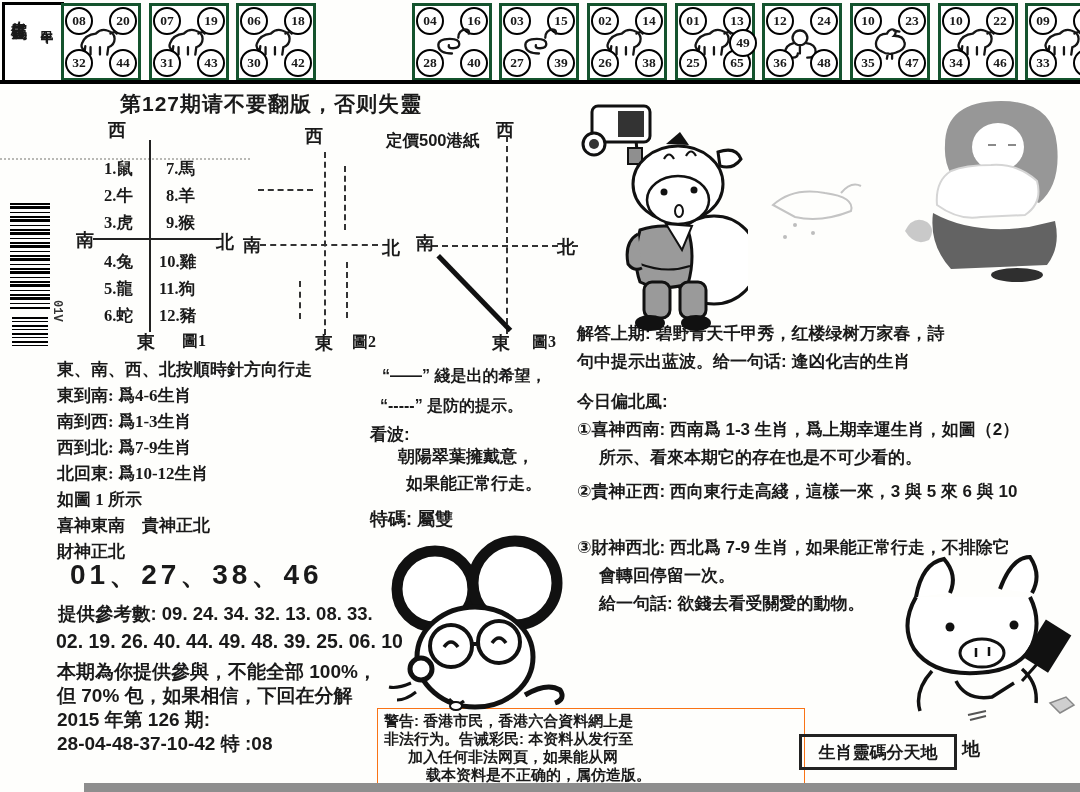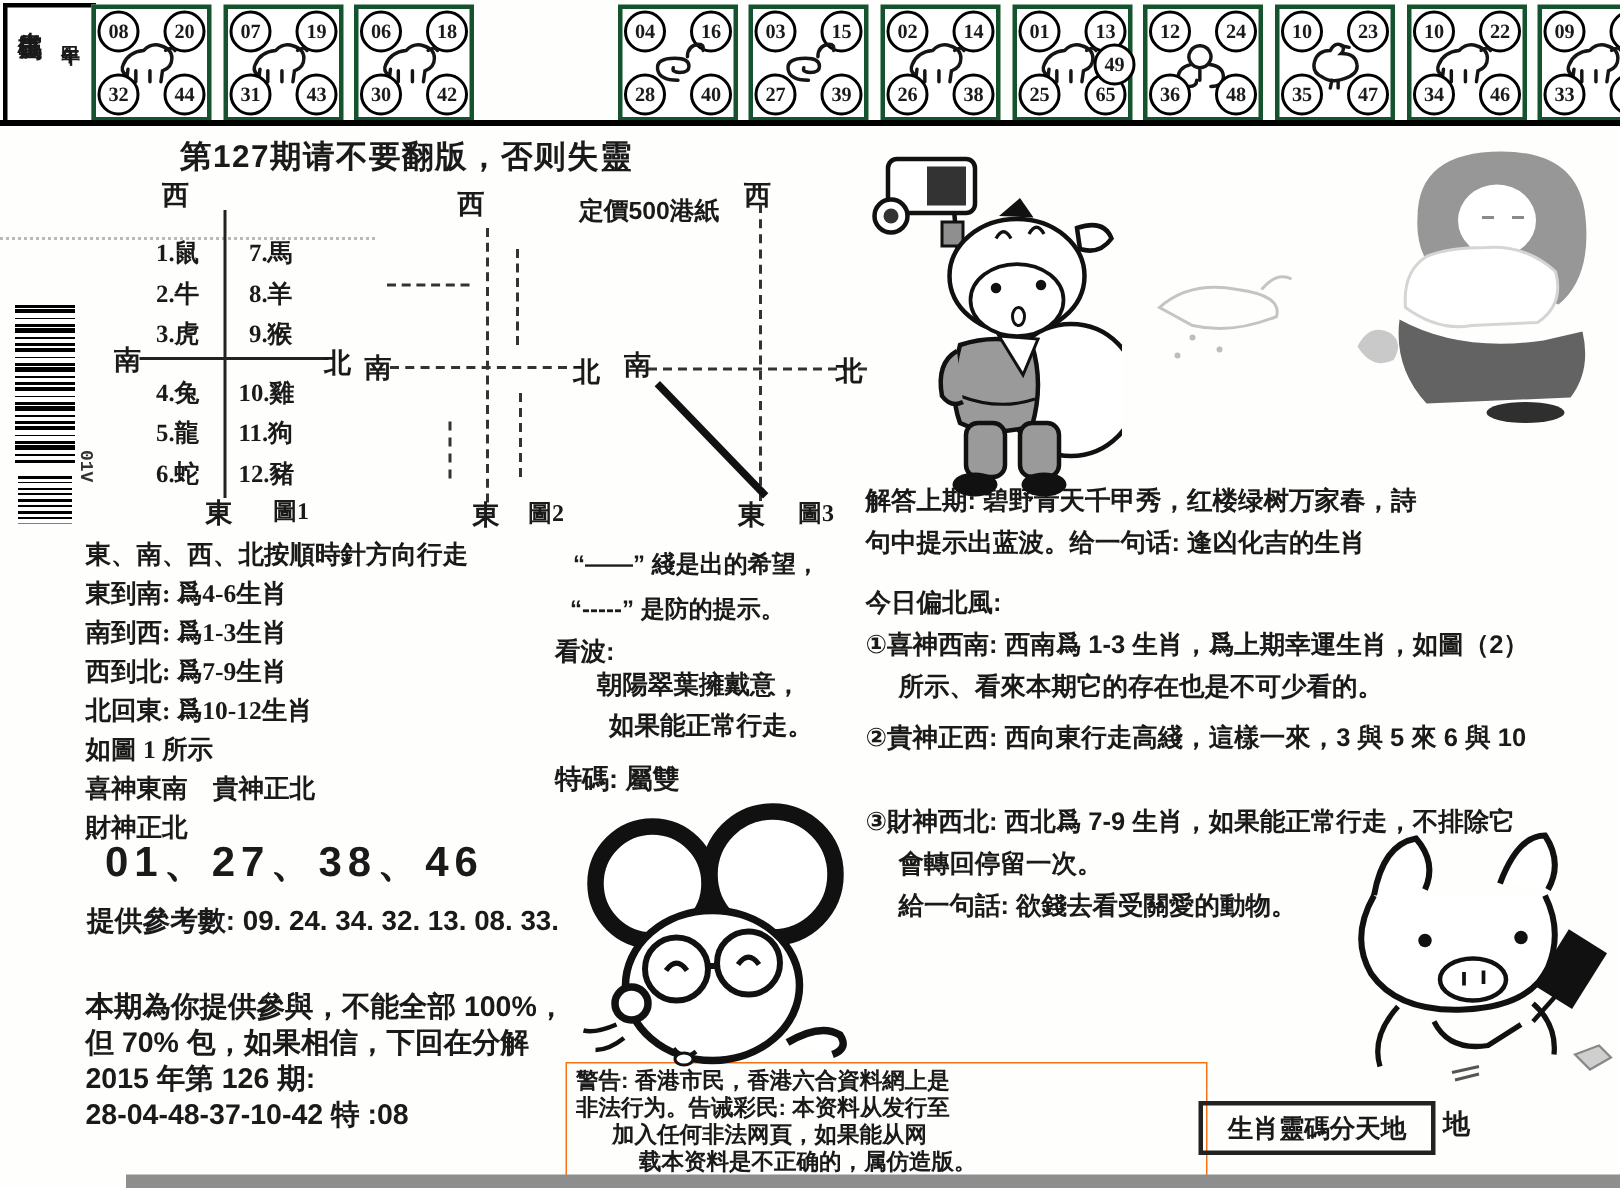--- a/index.html
+++ b/index.html
@@ -261,20 +261,21 @@
     <p>南到西: 爲1-3生肖</p>
     <p>西到北: 爲7-9生肖</p>
     <p>北回東: 爲10-12生肖</p>
     <p>如圖 1 所示</p>
     <p>喜神東南　貴神正北</p>
     <p>財神正北</p>
   </div>
 
   <div class="abs bignums hei" style="left:70px;top:556px">01、27、38、46</div>
   <div class="abs refline" style="left:58px;top:601px;font-size:18.5px">提供參考數: 09. 24. 34. 32. 13. 08. 33.</div>
+  <div class="abs refline" style="left:56px;top:630px;font-size:19.5px">02. 19. 26. 40. 44. 49. 48. 39. 25. 06. 10</div>
 
   <div class="abs note" style="left:57px;top:660px">
     <p>本期為你提供參與，不能全部 100%，</p>
     <p>但 70% 包，如果相信，下回在分解</p>
     <p>2015 年第 126 期:</p>
     <p>28-04-48-37-10-42 特 :08</p>
   </div>
 
   <div class="abs legend" style="left:382px;top:366px;font-size:16px">“——” 綫是出的希望，</div>
   <div class="abs legend" style="left:380px;top:396px;font-size:16px">“-----” 是防的提示。</div>

